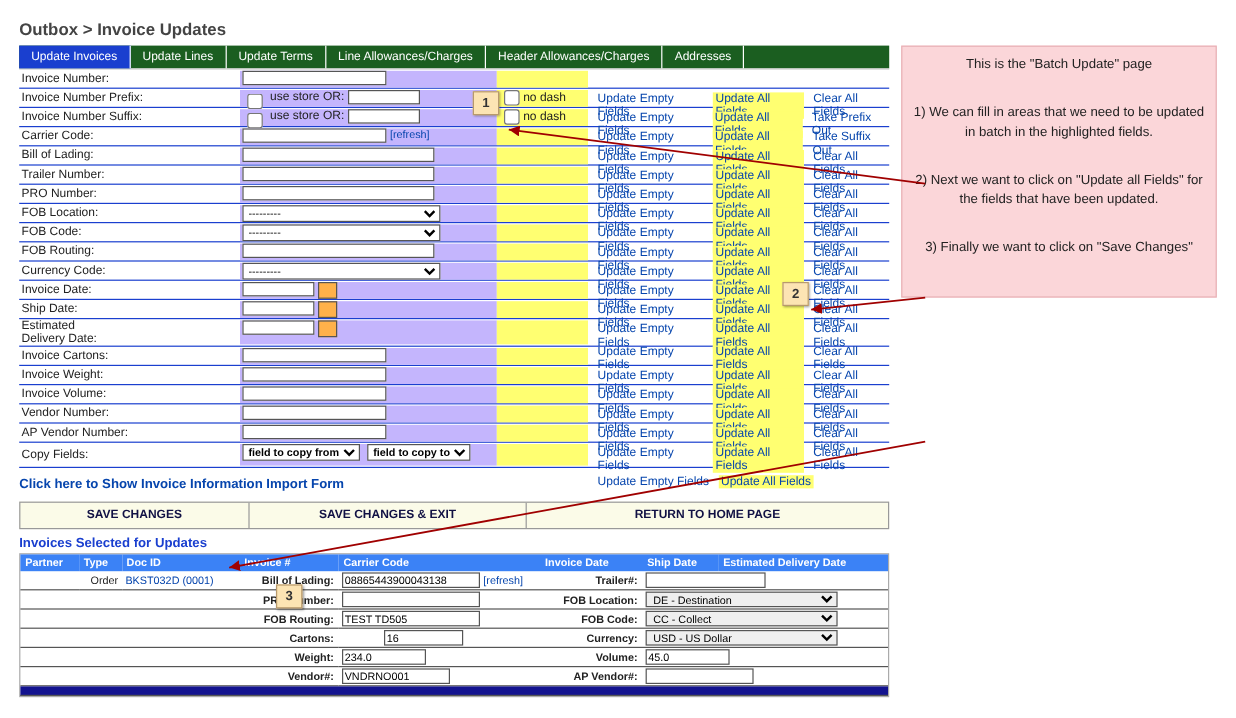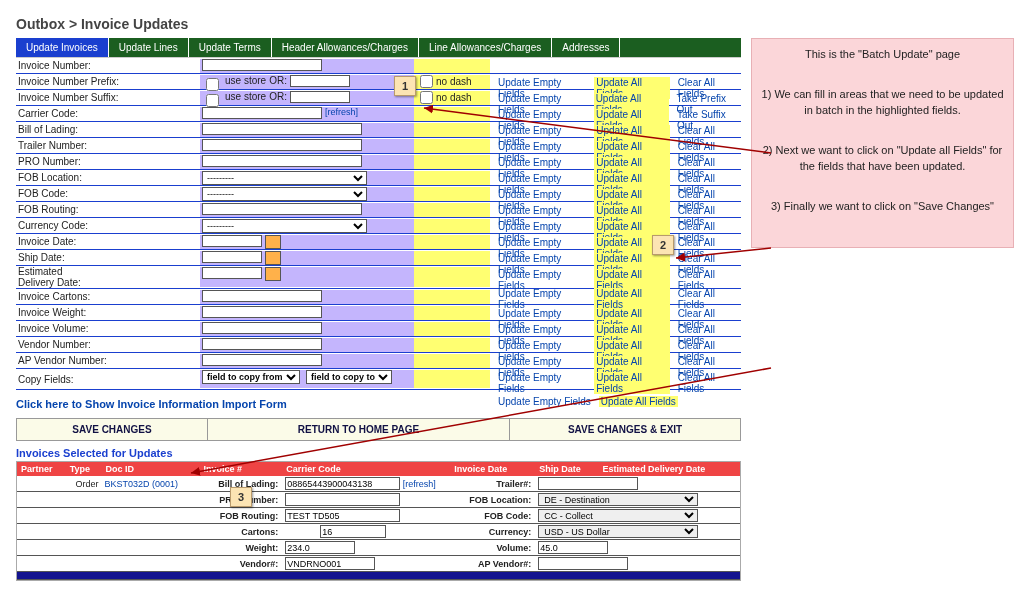--- a/index.html
+++ b/index.html
@@ -24,42 +24,42 @@
 .row .links span.hl{background:#ffff71;padding:0 2px;}
 .refresh{font-size:9px;color:#0645ad;}
 .cal-icon{width:14px;height:12px;background:#ffb14a;border:1px solid #555;display:inline-block;}
 .copy-row select{border:2px solid #1a3fcf;background:#ffff71;height:16px;font-size:9px;font-weight:bold;}
 .import-link{font-size:11px;font-weight:bold;color:#0645ad;margin:8px 0;display:block;}
 .action-bar{display:flex;border:1px solid #999;background:#fbfbe8;margin-top:4px;}
 .action-bar div{flex:1;text-align:center;padding:5px 0;font-size:10px;font-weight:bold;color:#114;cursor:pointer;border-right:1px solid #999;}
 .action-bar div:last-child{border-right:none;}
 .sel-title{font-size:11px;font-weight:bold;color:#1a3fcf;margin:6px 0 2px 0;}
 .grid{border:1px solid #aaa;width:100%;}
-.grid th{background:#ef4444;color:#fff;font-size:9px;font-weight:bold;text-align:left;padding:2px 4px;}
+.grid th{background:#3b82f6;color:#fff;font-size:9px;font-weight:bold;text-align:left;padding:2px 4px;}
 .grid td{font-size:9px;padding:1px 3px;border-bottom:1px solid #555;}
 .grid input[type=text],.grid select{height:13px;font-size:9px;border:1px solid #555;padding:0 1px;box-sizing:border-box;}
 .grid .sublbl{text-align:right;font-weight:bold;padding-right:4px;}
 .callout{position:absolute;width:20px;height:18px;background:#fce4b3;border:1px solid #b89a6c;box-shadow:1px 1px 2px rgba(0,0,0,.4);text-align:center;font-weight:bold;font-size:11px;line-height:18px;color:#333;}
 .arrow-canvas{position:absolute;left:0;top:0;pointer-events:none;}
 </style>
 </head>
 <body>
 
 <div class="breadcrumb">Outbox &gt; Invoice Updates</div>
 
 <div class="main-wrap" style="position:relative;">
 
 <div class="app">
 
   <div class="tabbar">
     <div class="active">Update Invoices</div>
     <div>Update Lines</div>
     <div>Update Terms</div>
+    <div>Line Allowances/Charges</div>
     <div>Header Allowances/Charges</div>
-    <div>Line Allowances/Charges</div>
     <div>Addresses</div>
   </div>
 
   <div class="form-area">
 
     <div class="row">
       <div class="lbl">Invoice Number:</div>
       <div class="field">
             <input type="text" style="width: 120px;">
           </div>
@@ -334,22 +334,22 @@
             <span class="l hl">Update All Fields</span>
           </div>
     </div>
 
   </div>
 
   <a class="import-link">Click here to Show Invoice Information Import Form</a>
 
   <div class="action-bar">
     <div style="flex:0 0 190px">SAVE CHANGES</div>
+    <div style="flex:0 0 230px">SAVE CHANGES &amp; EXIT</div>
     <div>RETURN TO HOME PAGE</div>
-    <div style="flex:0 0 230px">SAVE CHANGES &amp; EXIT</div>
   </div>
 
   <div class="sel-title">Invoices Selected for Updates</div>
 
   <table class="grid" cellspacing="0">
     <tbody>
           <tr>
       <th>Partner</th>
       <th>Type</th>
       <th>Doc ID</th>

